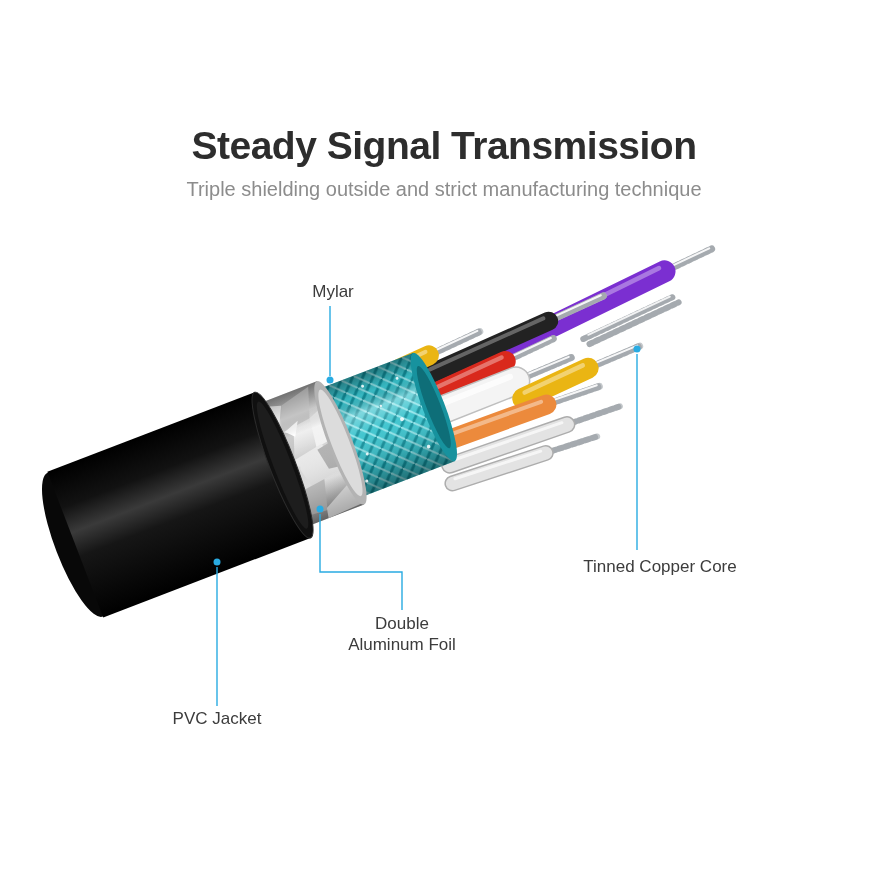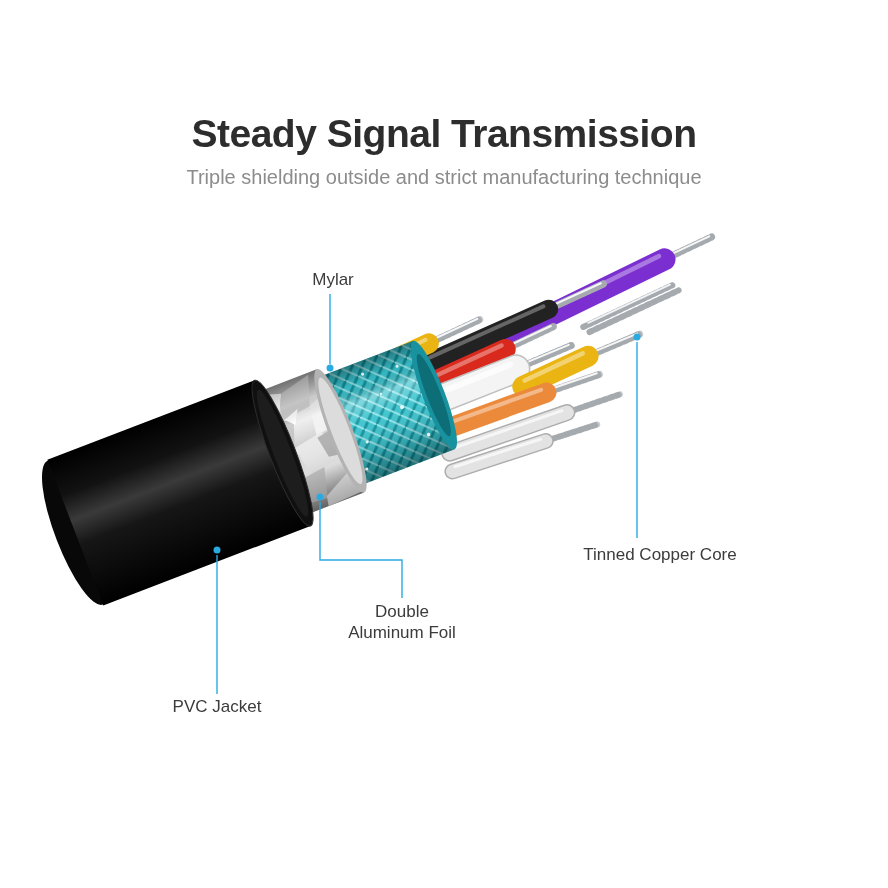--- a/index.html
+++ b/index.html
@@ -1,16 +1,16 @@
 <!DOCTYPE html>
 <html><head>
 <meta charset="utf-8">
 <style>
   html,body{margin:0;padding:0;background:#ffffff;}
-  .stage{width:888px;height:788px;position:relative;margin:4px auto;background:#ffffff;overflow:hidden;}
+  .stage{width:888px;height:788px;position:relative;margin:16px auto;background:#ffffff;overflow:hidden;}
   svg{display:block;}
   .title{font-family:"Liberation Sans",sans-serif;font-size:39px;font-weight:700;fill:#2d2d2d;text-anchor:middle;letter-spacing:-0.5px;}
   .subtitle{font-family:"Liberation Sans",sans-serif;font-size:20px;font-weight:400;fill:#8c8c8c;text-anchor:middle;}
   .part-label{font-family:"Liberation Sans",sans-serif;font-size:17px;font-weight:400;fill:#3c3c3c;text-anchor:middle;}
   .leader{fill:none;stroke-width:1.4;}
 </style>
 </head>
 <body>
 
 <div class="stage">

